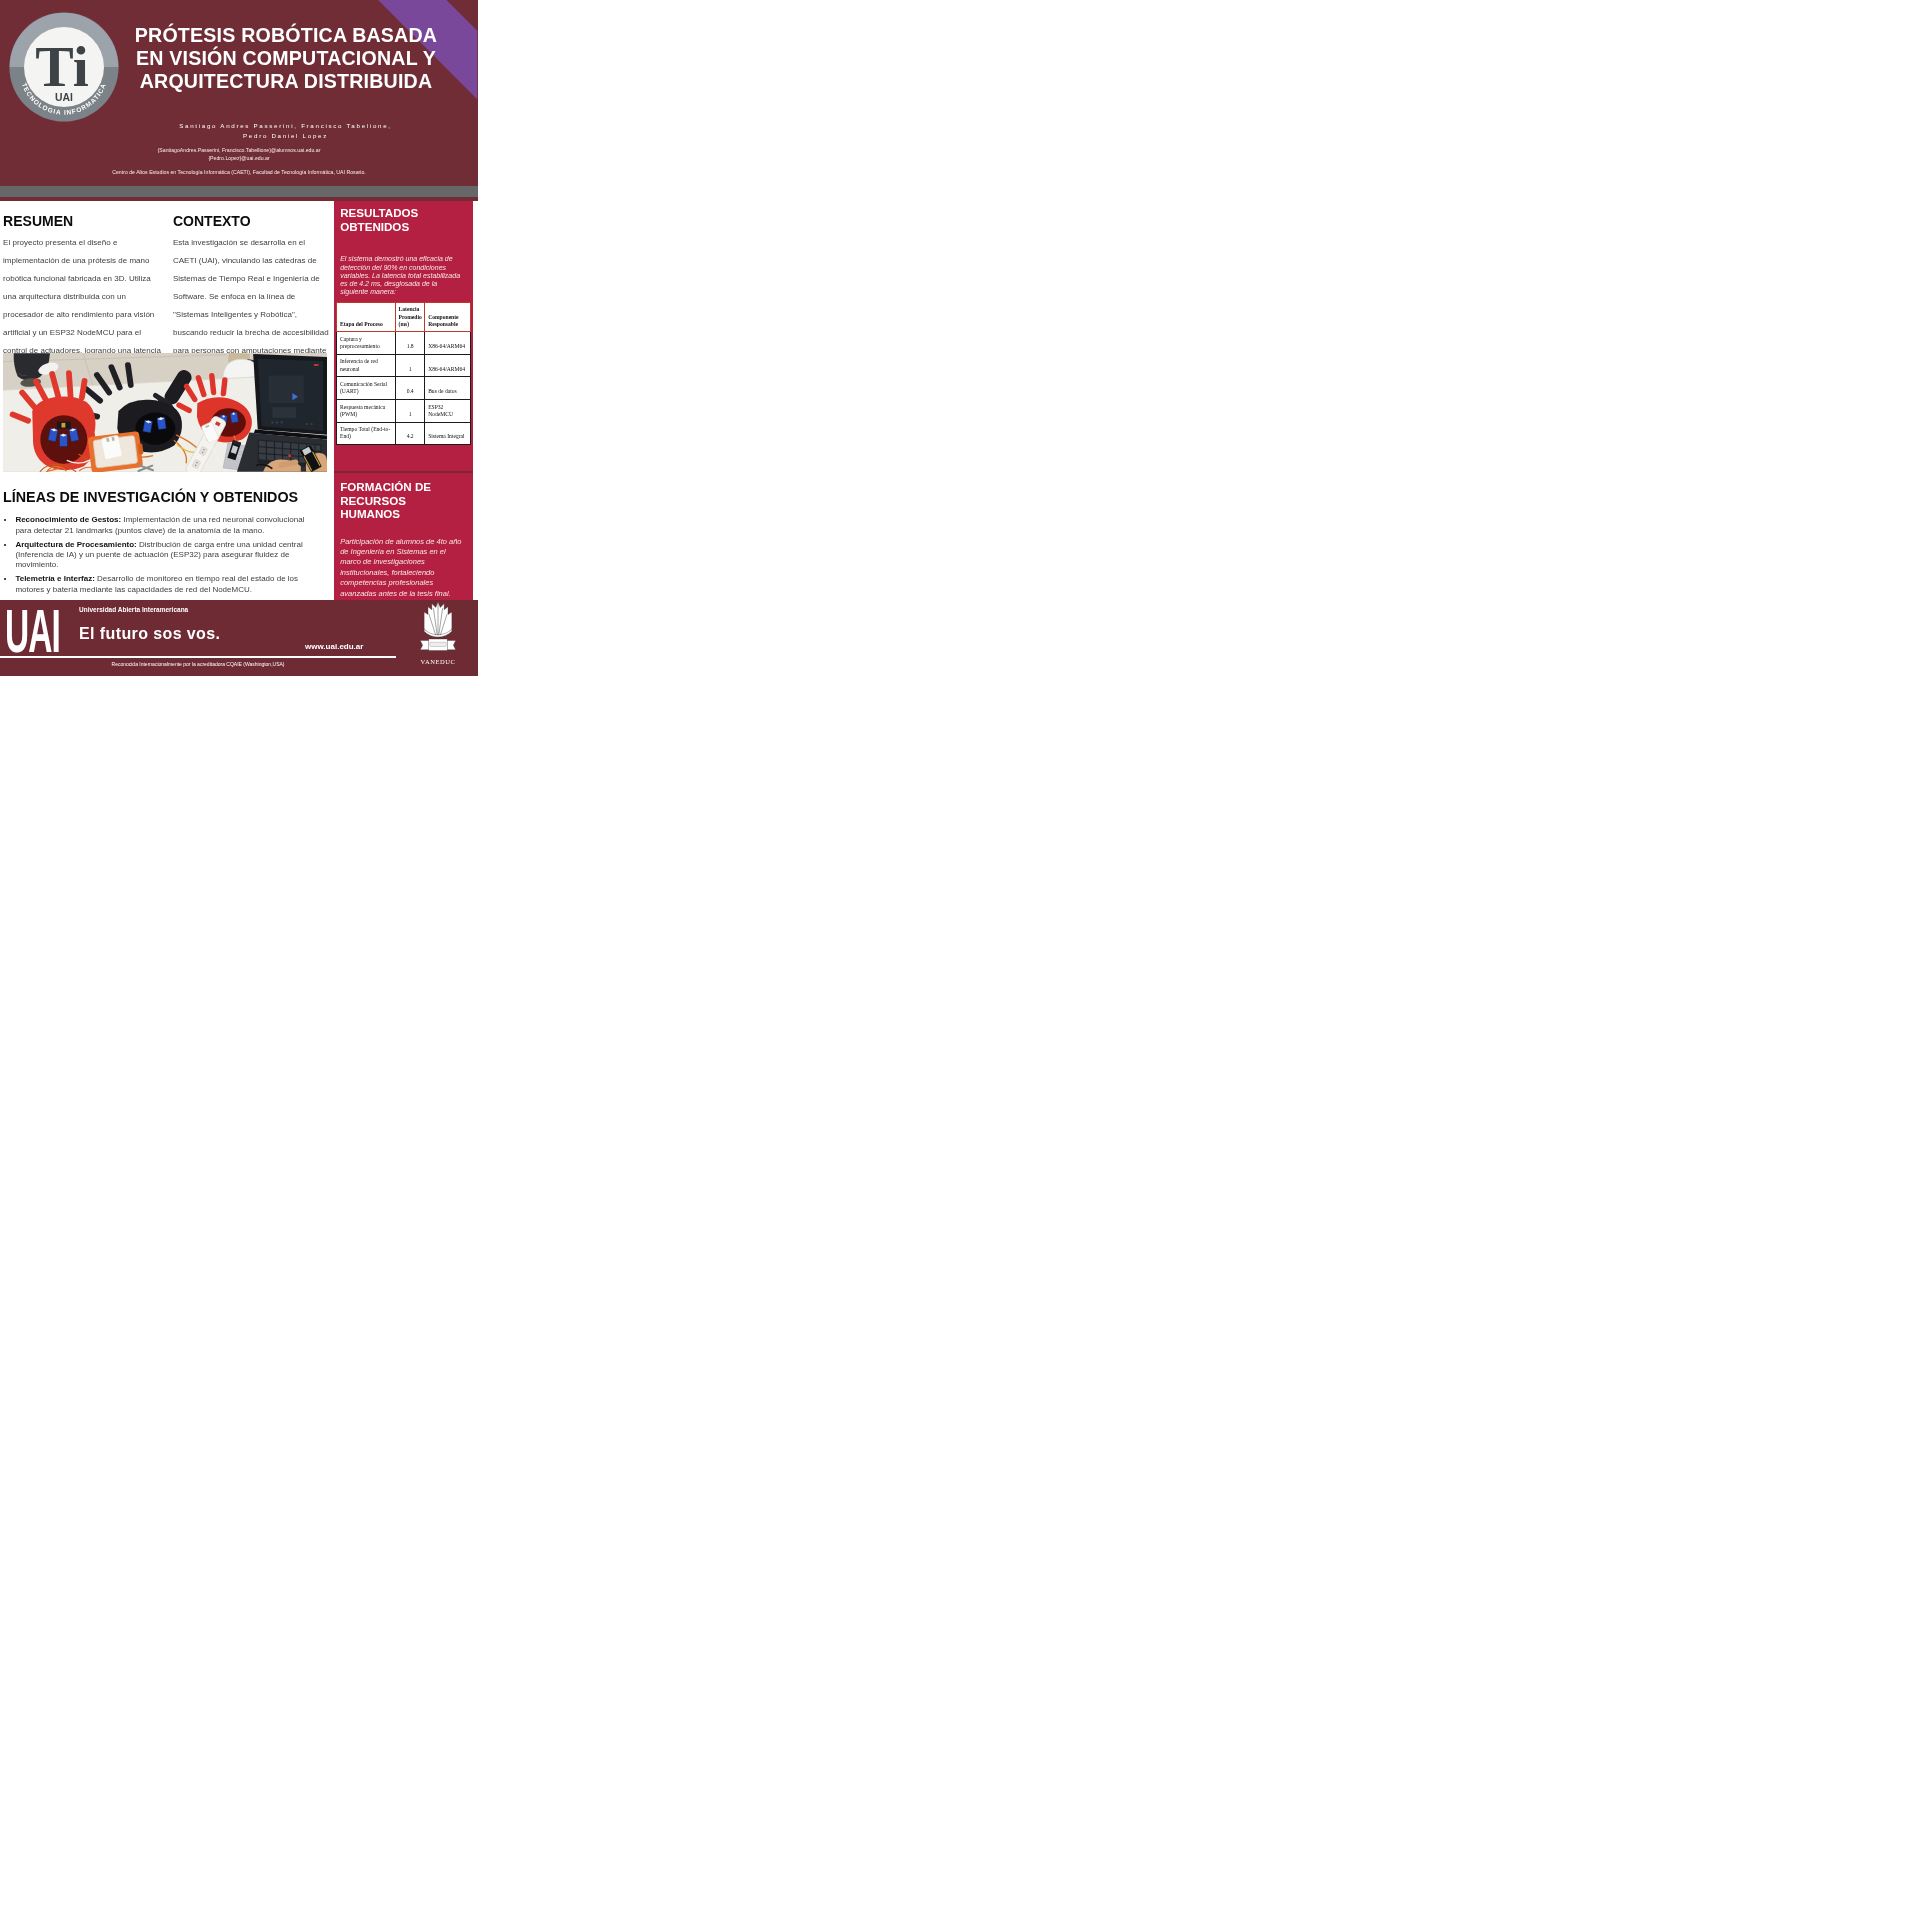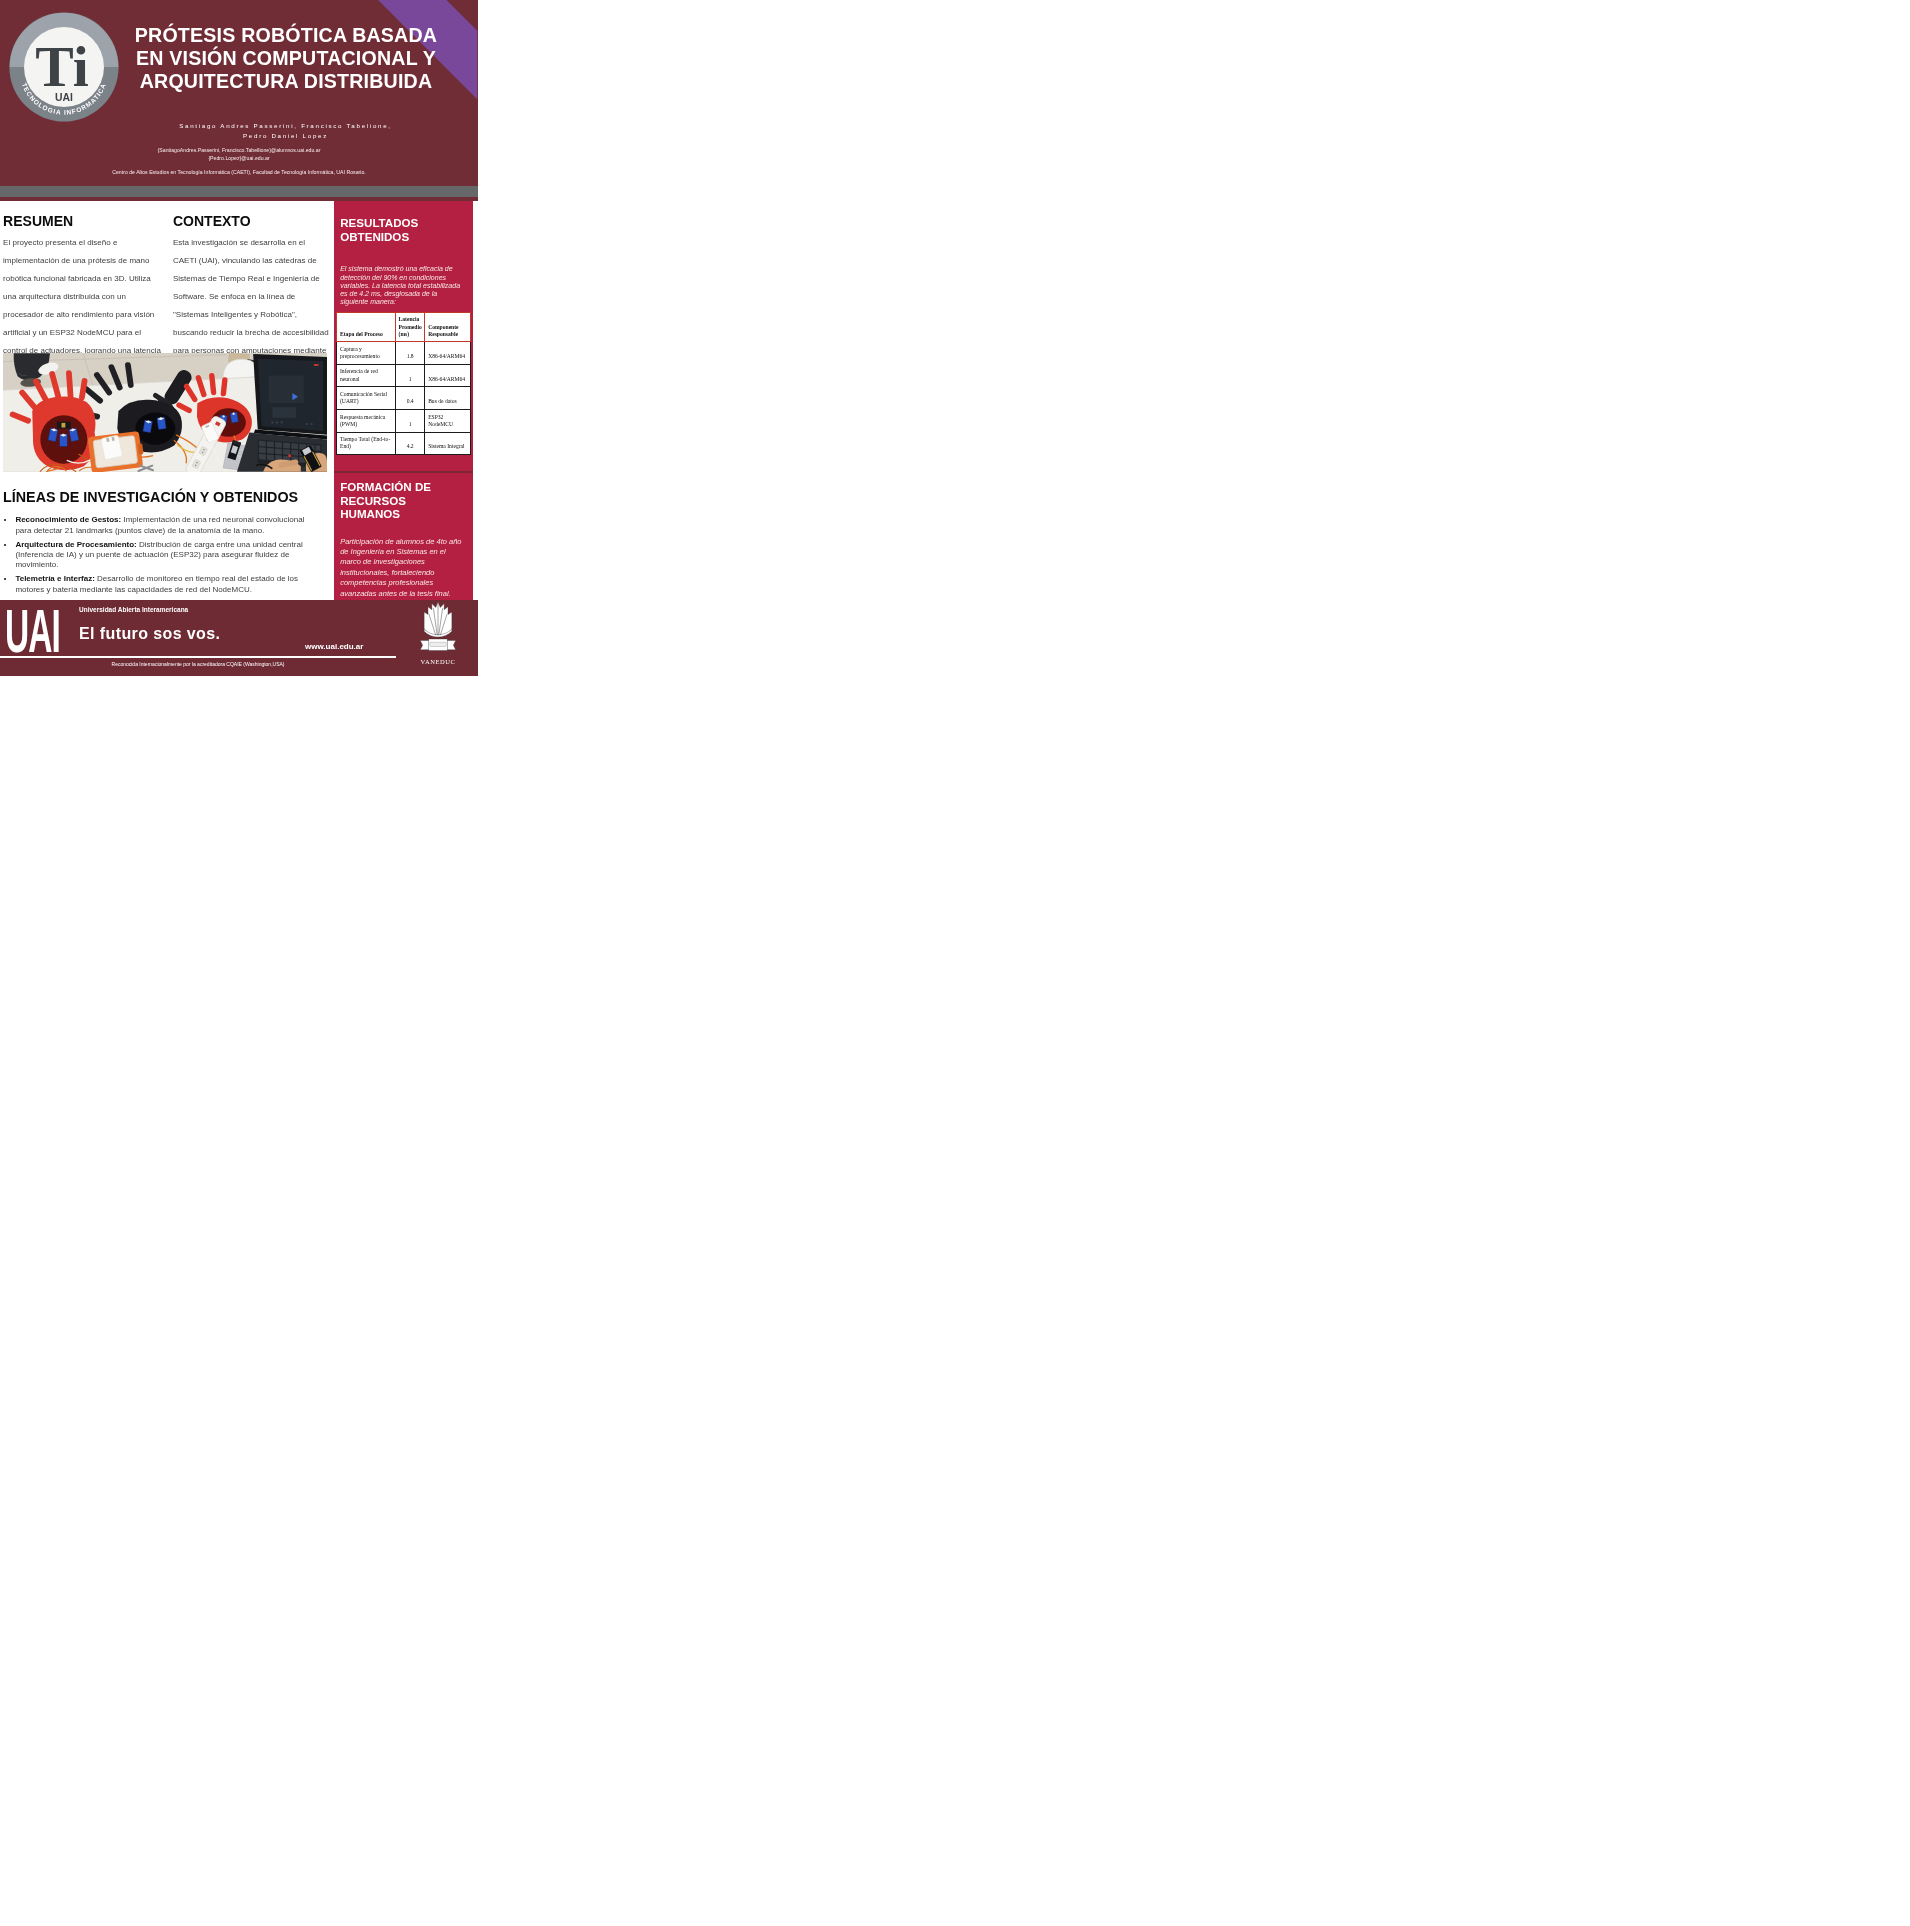--- a/index.html
+++ b/index.html
@@ -33,21 +33,21 @@
   .lineas{position:absolute;left:3.1px;top:288px;width:327px;}
   .lineas h2{font-size:14.3px;line-height:17.7px;font-weight:bold;color:#0c0c0c;margin:0;white-space:nowrap;}
   .lineas ul{margin:8.5px 0 0 0;padding-left:12.3px;max-width:304px;}
   .lineas li{font-size:8px;line-height:10.4px;color:#3e3e3e;margin-bottom:3.5px;}
   .lineas li::marker{color:#111;}
   .lead{font-weight:bold;color:#111;}
 
   
   .sidebar{position:absolute;left:334px;top:0;width:139px;height:399px;background:#B42041;}
   .sb-h{color:#ffffff;font-weight:bold;font-size:11.6px;line-height:13.5px;margin:0 6.2px;}
-  .sb-h1{padding-top:15px;}
+  .sb-h1{padding-top:5px;}
   .sb-intro{font-style:italic;color:#F6E7E5;font-size:7px;line-height:8.3px;margin:22.3px 6.2px 0;}
   .sb-tablewrap{margin:5.4px 2.3px 0;}
   table.latency{width:100%;border-collapse:collapse;background:#ffffff;
                 font-family:"Liberation Serif", serif;font-size:5.6px;color:#111;
                 border:0.8px solid #7E1A1A;}
   table.latency th{font-weight:bold;text-align:left;vertical-align:bottom;
                    border:0.6px solid #C0392B;padding:3.1px 2.7px;line-height:7.3px;}
   table.latency td{border:0.6px solid #1c1c1c;padding:3.5px 2.7px;vertical-align:bottom;line-height:7.3px;}
   table.latency td.num{text-align:center;}
   .sb-divider{position:absolute;left:0;top:270px;width:139px;height:1.5px;background:#7E2430;}

